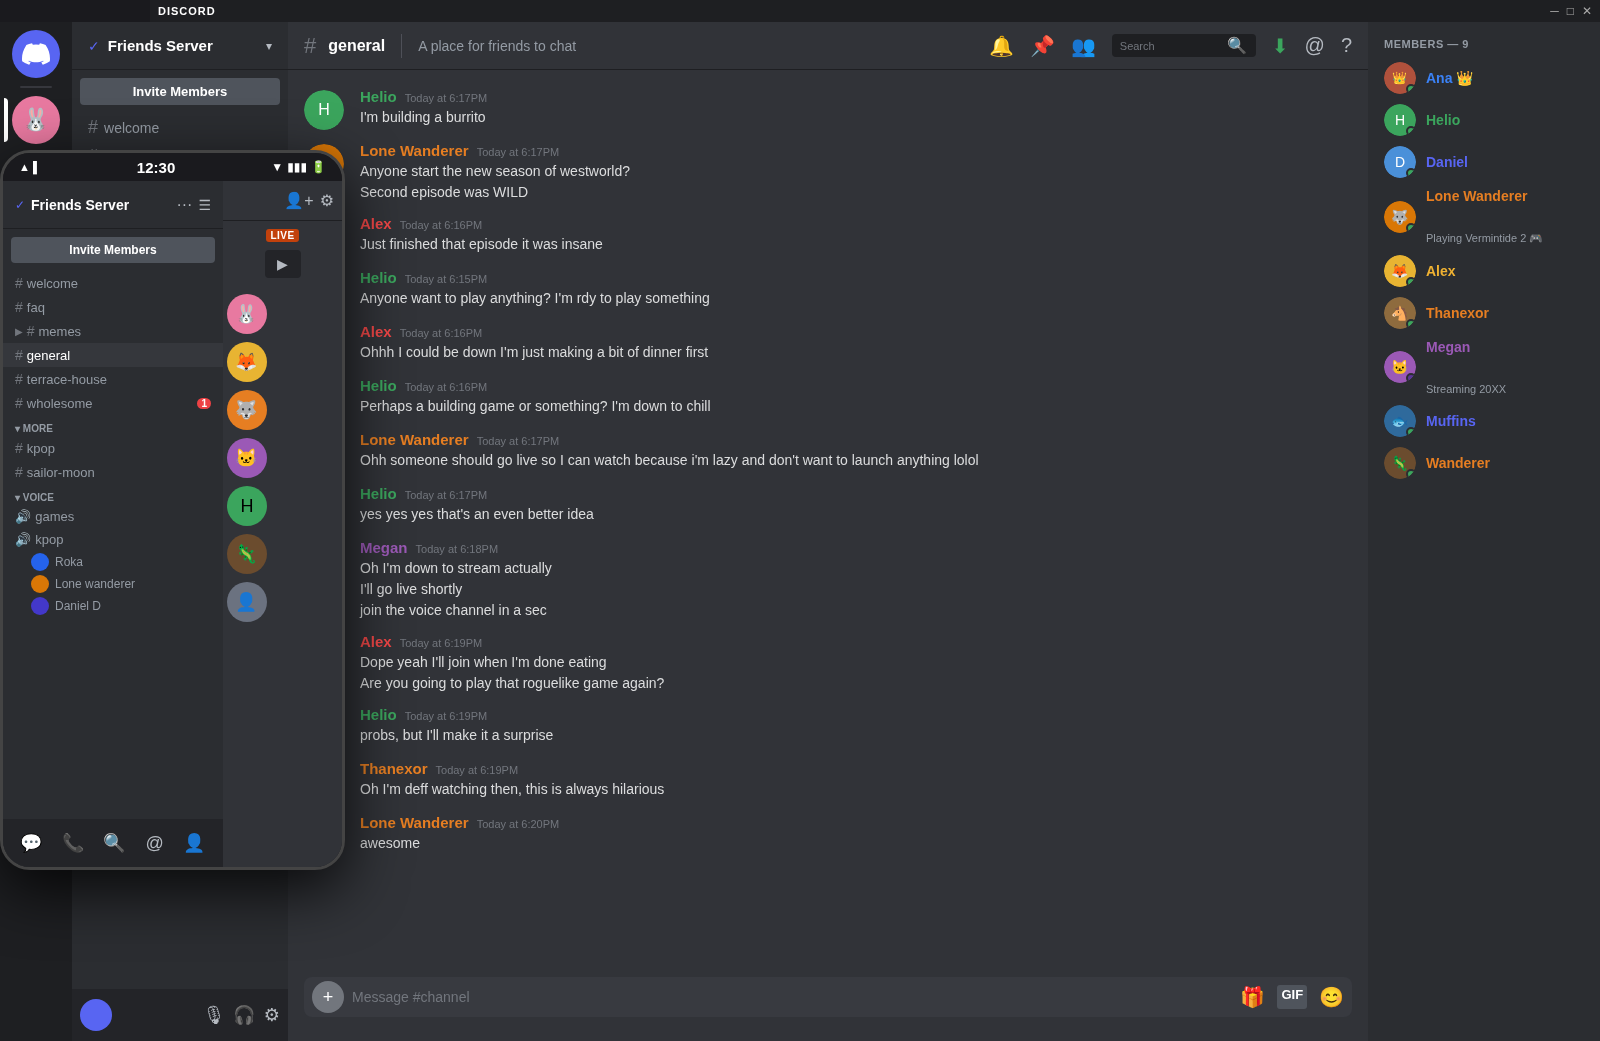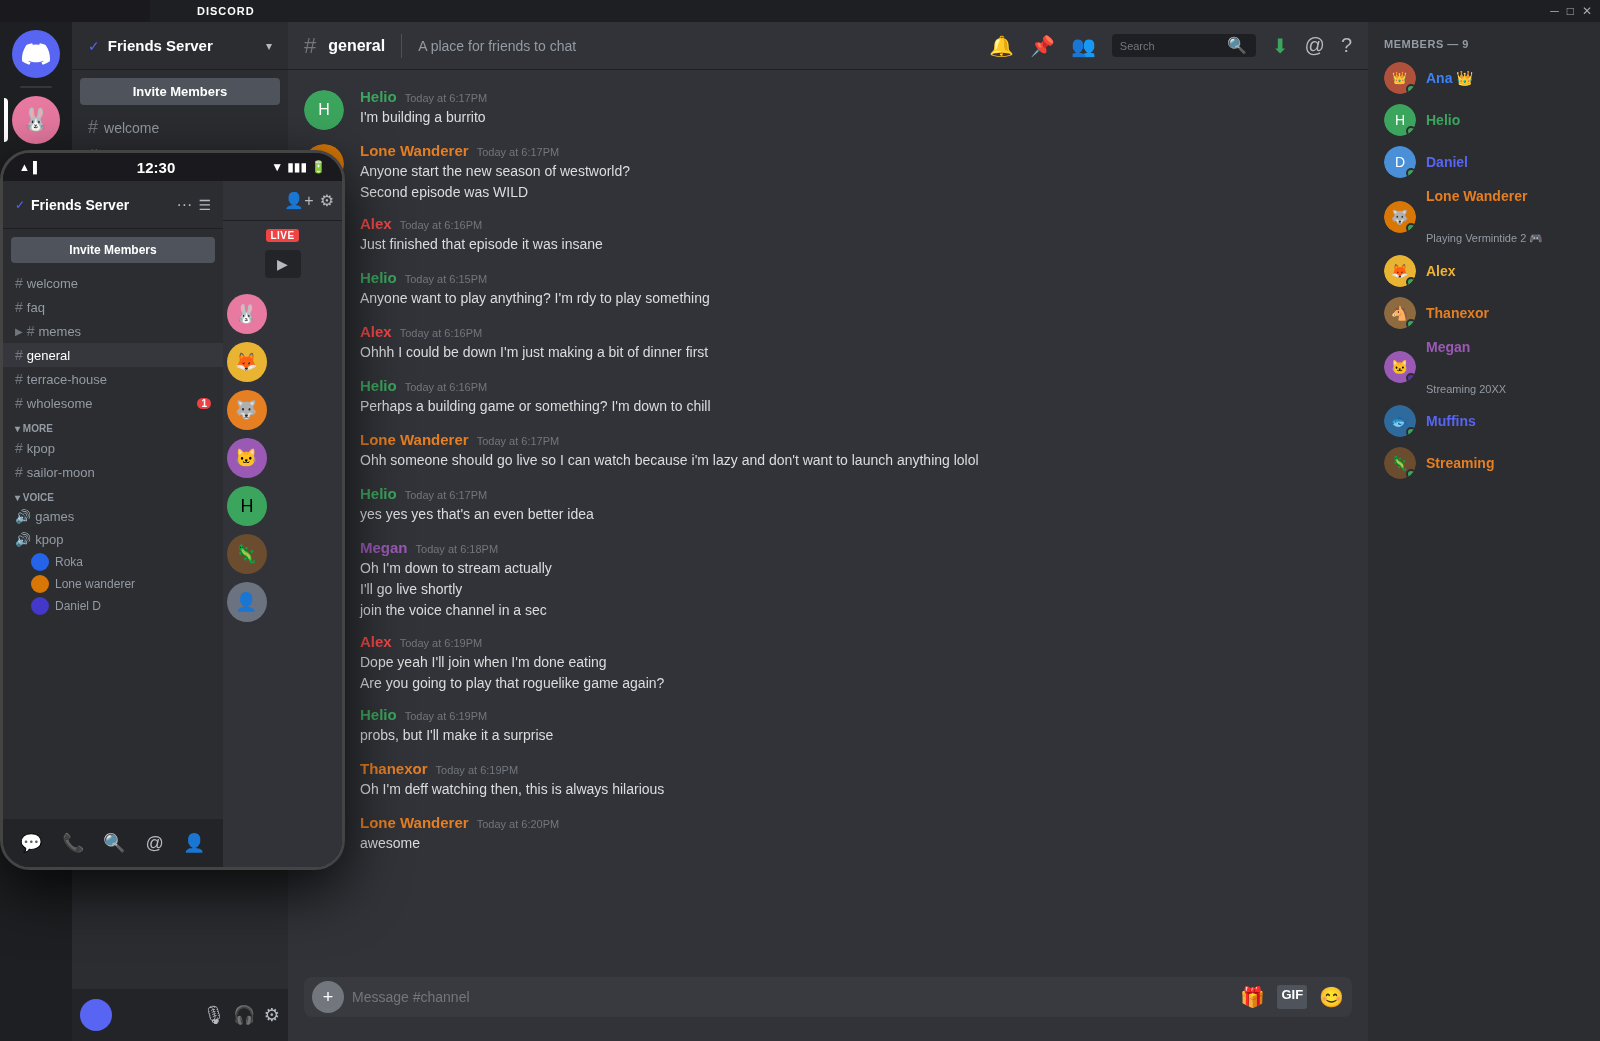--- a/index.html
+++ b/index.html
@@ -22,21 +22,20 @@
       align-items: center;
       justify-content: space-between;
       padding: 0 8px;
       z-index: 100;
     }
     .title-bar-brand {
       font-size: 11px;
       color: #fff;
       font-weight: bold;
       letter-spacing: 1px;
-      margin-left: 39px;
     }
     .title-bar-controls {
       display: flex;
       gap: 8px;
     }
     .title-bar-btn {
       font-size: 12px;
       color: #aaa;
       cursor: pointer;
     }
@@ -581,21 +580,21 @@
       padding: 8px 4px;
     }
     
     .av-purple { background: #7c3aed; }
     .av-blue { background: #2563eb; }
     .av-orange { background: #d97706; }
     .av-indigo { background: #4338ca; }
 
     
     .live-badge {
-      background: #ef4444;
+      background: #c2410c;
       color: #fff;
       font-size: 10px;
       font-weight: 700;
       border-radius: 3px;
       padding: 1px 4px;
       letter-spacing: 0.5px;
     }
 
     
     ::-webkit-scrollbar { width: 4px; }
@@ -1026,21 +1025,21 @@
       <div class="member-name" style="color:#5865f2;">Muffins</div>
     </div>
   </div>
 
   <div class="member-item">
     <div class="member-avatar">
       <div class="member-avatar-circle" style="background:#6b4c2e;">🦎</div>
       <div class="member-status-dot online"></div>
     </div>
     <div class="member-info">
-      <div class="member-name" style="color:#e67e22;">Streaming</div>
+      <div class="member-name" style="color:#e67e22;">Wanderer</div>
     </div>
   </div>
 </div>
 
 <div class="phone-overlay">
   <div class="phone-frame">
     <div class="phone-status-bar">
       <span>▲ ▌</span>
       <span style="font-size:15px;font-weight:600;">12:30</span>
       <div class="phone-status-icons">

